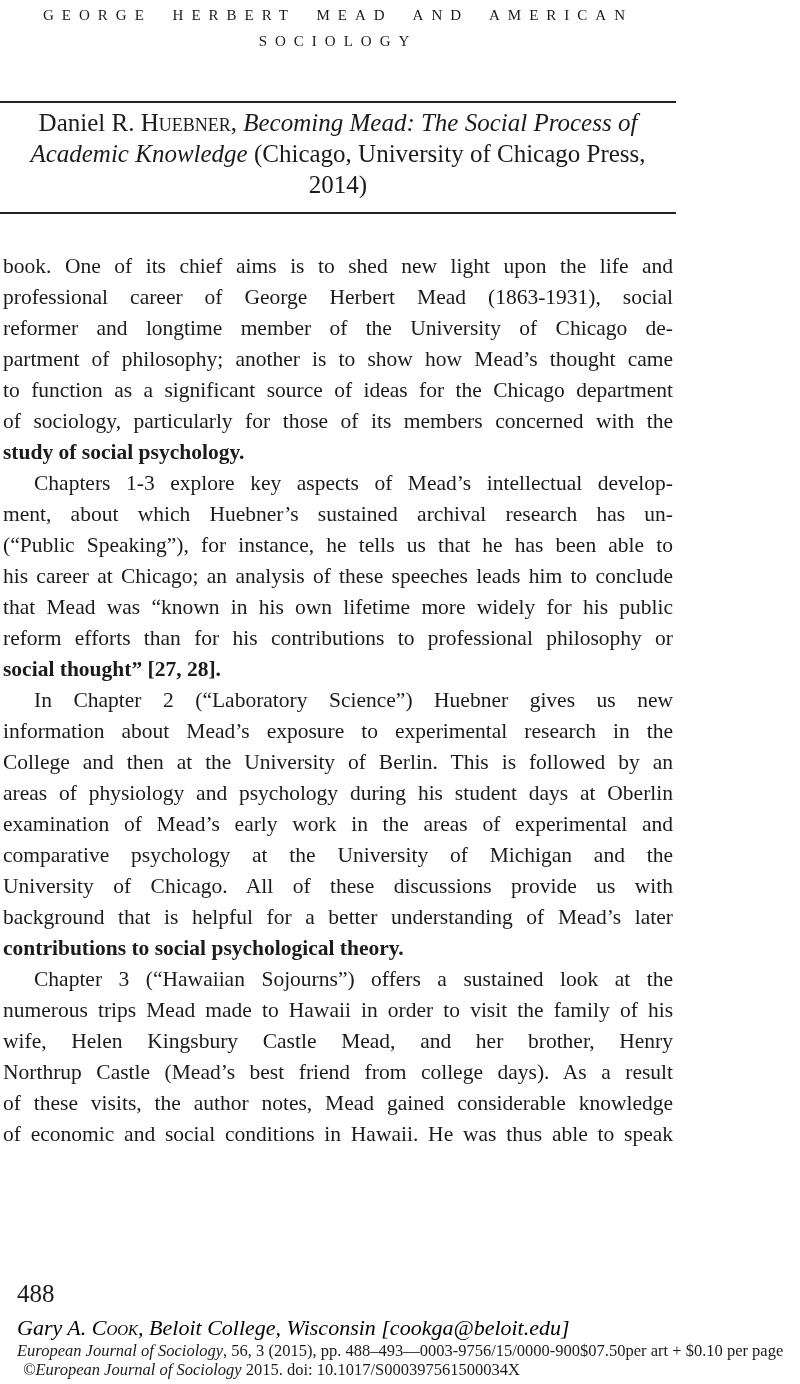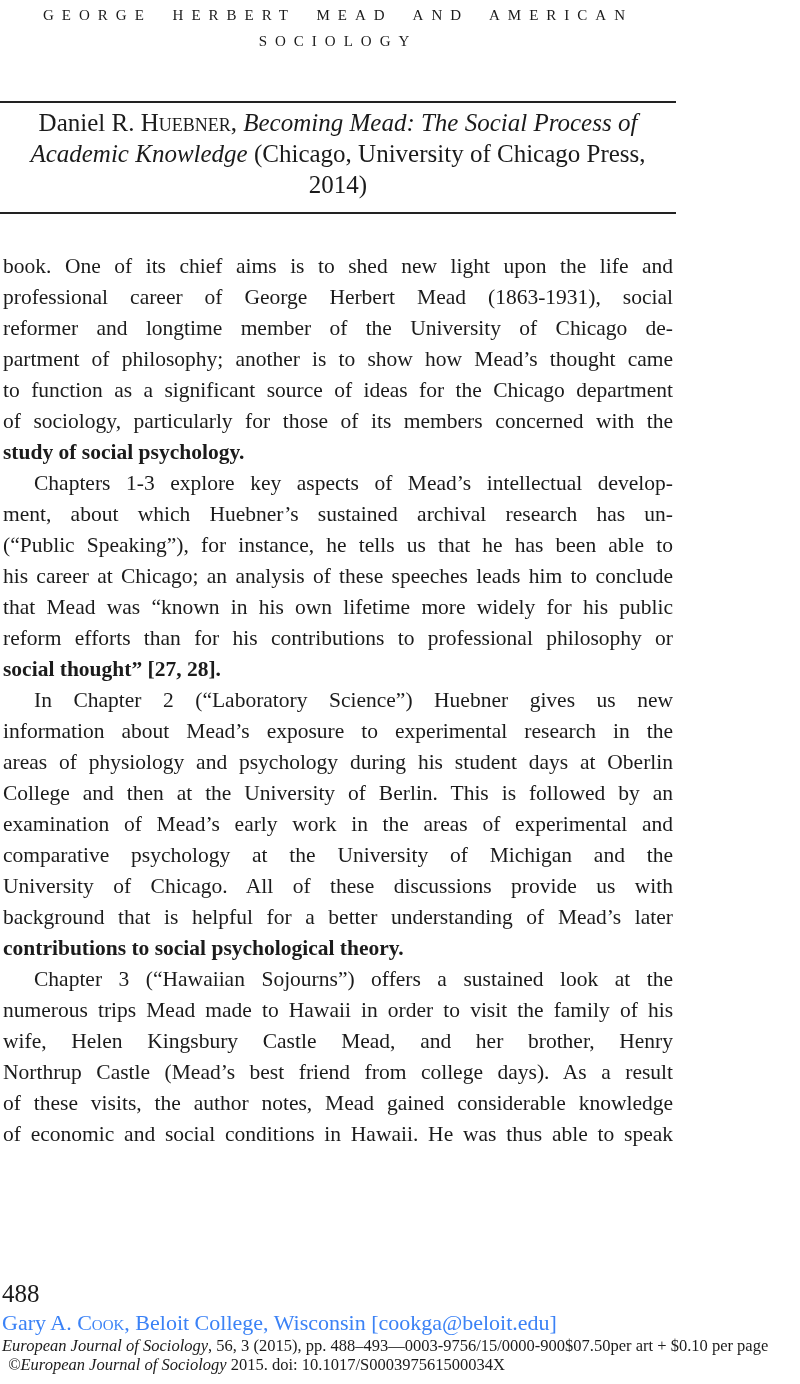--- a/index.html
+++ b/index.html
@@ -58,30 +58,32 @@
   }
   .bodyline {
     line-height: 31px;
     text-align: justify;
     text-align-last: justify;
     white-space: normal;
   }
   .bodyline.lastline { text-align-last: left; font-weight: bold; }
   .bodyline.indent { text-indent: 31px; }
   
-  .footer { position: absolute; left: 2px; right: 3px; top: 1278px; }
+  .footer { position: absolute; left: 17px; right: 3px; top: 1278px; }
   .page-number {
     font-size: 25px;
     line-height: 31px;
     color: #1b1b1b;
   }
   .reviewer-line {
+    margin-top: 5px;
     font-size: 22px;
     line-height: 27px;
-    color: #3b82f6;
+    color: #000000;
+    font-style: italic;
   }
   .reviewer-line .smallcaps { font-variant: small-caps; }
   .imprint-line {
     font-size: 16.5px;
     line-height: 19px;
     color: #1b1b1b;
   }
   .imprint-line .italic { font-style: italic; }
   .copyright-line {
     font-size: 16.5px;
@@ -121,22 +123,22 @@
         <div class="bodyline">ment, about which Huebner’s sustained archival research has un-</div>
         <div class="bodyline">(“Public Speaking”), for instance, he tells us that he has been able to</div>
         <div class="bodyline">his career at Chicago; an analysis of these speeches leads him to conclude</div>
         <div class="bodyline">that Mead was “known in his own lifetime more widely for his public</div>
         <div class="bodyline">reform efforts than for his contributions to professional philosophy or</div>
         <div class="bodyline lastline">social thought” [27, 28].</div>
       </div>
       <div class="para">
         <div class="bodyline indent">In Chapter 2 (“Laboratory Science”) Huebner gives us new</div>
         <div class="bodyline">information about Mead’s exposure to experimental research in the</div>
+        <div class="bodyline">College and then at the University of Berlin. This is followed by an</div>
         <div class="bodyline">areas of physiology and psychology during his student days at Oberlin</div>
-        <div class="bodyline">College and then at the University of Berlin. This is followed by an</div>
         <div class="bodyline">examination of Mead’s early work in the areas of experimental and</div>
         <div class="bodyline">comparative psychology at the University of Michigan and the</div>
         <div class="bodyline">University of Chicago. All of these discussions provide us with</div>
         <div class="bodyline">background that is helpful for a better understanding of Mead’s later</div>
         <div class="bodyline lastline">contributions to social psychological theory.</div>
       </div>
       <div class="para">
         <div class="bodyline indent">Chapter 3 (“Hawaiian Sojourns”) offers a sustained look at the</div>
         <div class="bodyline">numerous trips Mead made to Hawaii in order to visit the family of his</div>
         <div class="bodyline">wife, Helen Kingsbury Castle Mead, and her brother, Henry</div>

